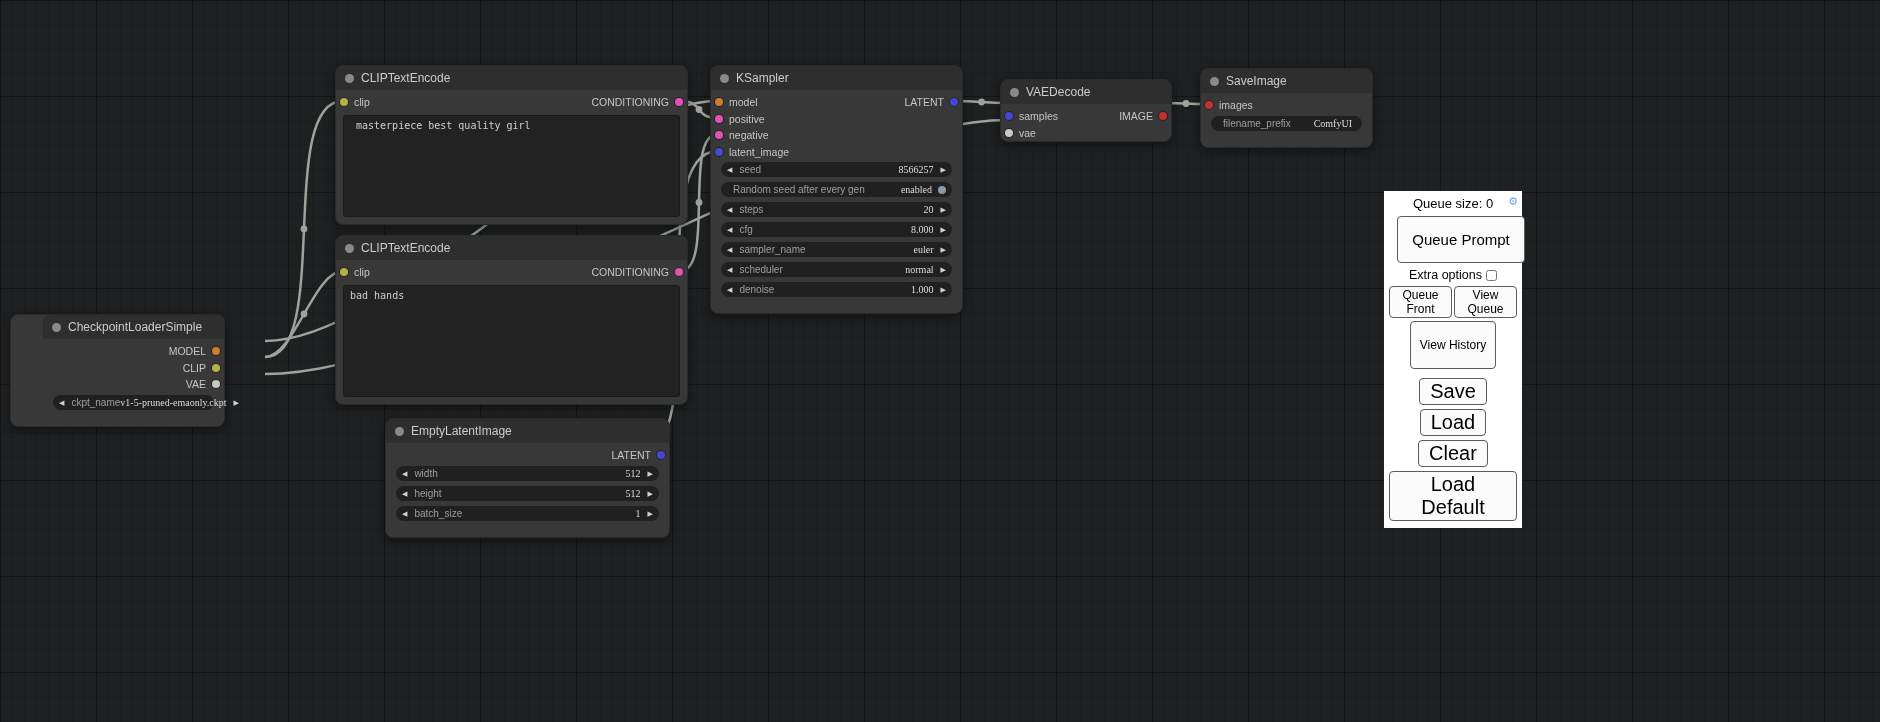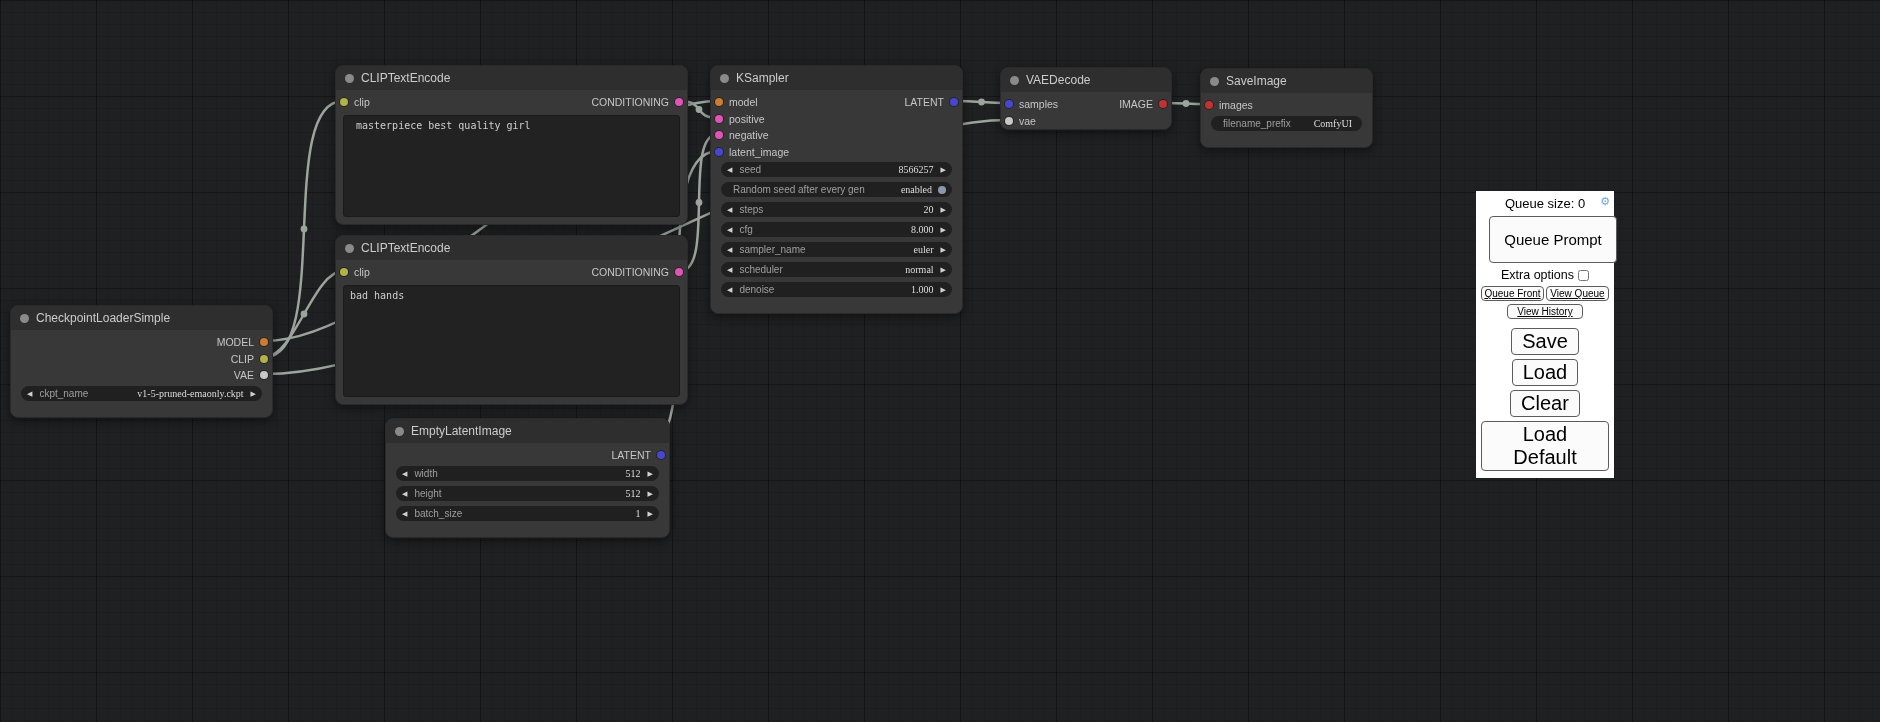--- a/index.html
+++ b/index.html
@@ -69,23 +69,23 @@
   .gear { position:absolute; right:-1px; top:-1px; font-size:11px; color:#6ea7e3; cursor:pointer; }
   .menu button {
     background:#fbfbfb; border:1px solid #5c5c5c; border-radius:4px;
     color:#000; font-family:"Liberation Sans", sans-serif; cursor:pointer;
   }
   .btn-queue-prompt { display:block; width:100%; font-size:15px; padding:14px 0; margin:0 8px 5px; }
   .extra-options { display:flex; align-items:center; justify-content:center; gap:4px;
                    font-size:12.5px; margin:2px 0 4px; }
   .extra-options input { width:11px; height:11px; }
   .small-row { display:flex; gap:2px; margin-bottom:3px; }
-  .btn-small { flex:1; font-size:10px; padding:1px 2px;text-decoration:underline; }
+  .btn-small { flex:1; font-size:12px; padding:1px 2px; }
   .small-row.center { justify-content:center; }
-  .small-row.center .btn-small { flex:0 0 auto; padding:1px 9px; }
+  .small-row.center .btn-small { flex:0 0 auto; padding:16px 9px; }
   .btn-big { display:block; margin:4px auto 0; font-size:20px; padding:1px 10px; }
   .btn-big.first { margin-top:9px; }
 </style>
 </head>
 <body>
 
 <div class="canvas">
 
   <svg id="links-svg" width="1880" height="722">
       <path d="M 265 341 C 393.1622506824845 341, 589.8377493175155 101, 718 101" fill="none" stroke="#9ba59b" stroke-width="2.5"></path>
@@ -101,21 +101,21 @@
       <path d="M 680 271 C 715.5431076300315 271, 682.4568923699685 134, 718 134" fill="none" stroke="#9ba59b" stroke-width="2.5"></path>
       <circle cx="699" cy="202.5" r="3.4" fill="#9ba59b"></circle>
       <path d="M 638 454 C 716.34578801697 454, 639.65421198303 151, 718 151" fill="none" stroke="#9ba59b" stroke-width="2.5"></path>
       <circle cx="678" cy="302.5" r="3.4" fill="#9ba59b"></circle>
       <path d="M 955 101 C 980 101, 983 103, 1008 103" fill="none" stroke="#9ba59b" stroke-width="2.5"></path>
       <circle cx="981.5" cy="102" r="3.4" fill="#9ba59b"></circle>
       <path d="M 1164 103 C 1189 103, 1183 104, 1208 104" fill="none" stroke="#9ba59b" stroke-width="2.5"></path>
       <circle cx="1186" cy="103.5" r="3.4" fill="#9ba59b"></circle>
     </svg>
 
-  <div class="node" style="left:10px;top:305px;width:263px;">
+  <div class="node" style="left:10px;top:314px;width:215px;padding-left:32px;">
     <div class="node-title">
       <span class="title-dot"></span>
       <span class="title-text">CheckpointLoaderSimple</span>
     </div>
     <div class="slots">
       <div class="slot-row">
         <div class="slot-out">
           <span class="slot-label">MODEL</span>
           <span class="dot" style="background: rgb(207, 123, 45);"></span>
         </div>
@@ -260,21 +260,21 @@
       </div>
       <div class="widget">
         <span class="w-arrow">◀</span>
         <span class="w-label">denoise</span>
         <span class="w-value">1.000</span>
         <span class="w-arrow">▶</span>
       </div>
     </div>
   </div>
 
-  <div class="node" style="left:1000px;top:67px;width:172px;">
+  <div class="node" style="left:1000px;top:79px;width:172px;">
     <div class="node-title">
       <span class="title-dot"></span>
       <span class="title-text">VAEDecode</span>
     </div>
     <div class="slots" style="height:37px;">
       <div class="out-col">
         <div class="slot-row">
           <div class="slot-out">
             <span class="slot-label">IMAGE</span>
             <span class="dot" style="background: rgb(197, 48, 48);"></span>
@@ -345,21 +345,21 @@
       </div>
       <div class="widget">
         <span class="w-arrow">◀</span>
         <span class="w-label">batch_size</span>
         <span class="w-value">1</span>
         <span class="w-arrow">▶</span>
       </div>
     </div>
   </div>
 
-  <div class="menu" style="left:1476px;top:191px;width:138px;">
+  <div class="menu" style="left:1384px;top:191px;width:138px;">
     <div class="menu-header">
       <span class="queue-size">Queue size: 0</span>
       <span class="gear">⚙</span>
     </div>
     <button class="btn-queue-prompt">Queue Prompt</button>
     <div class="extra-options">
       <span>Extra options</span>
       <input type="checkbox" style="">
     </div>
     <div class="small-row">

